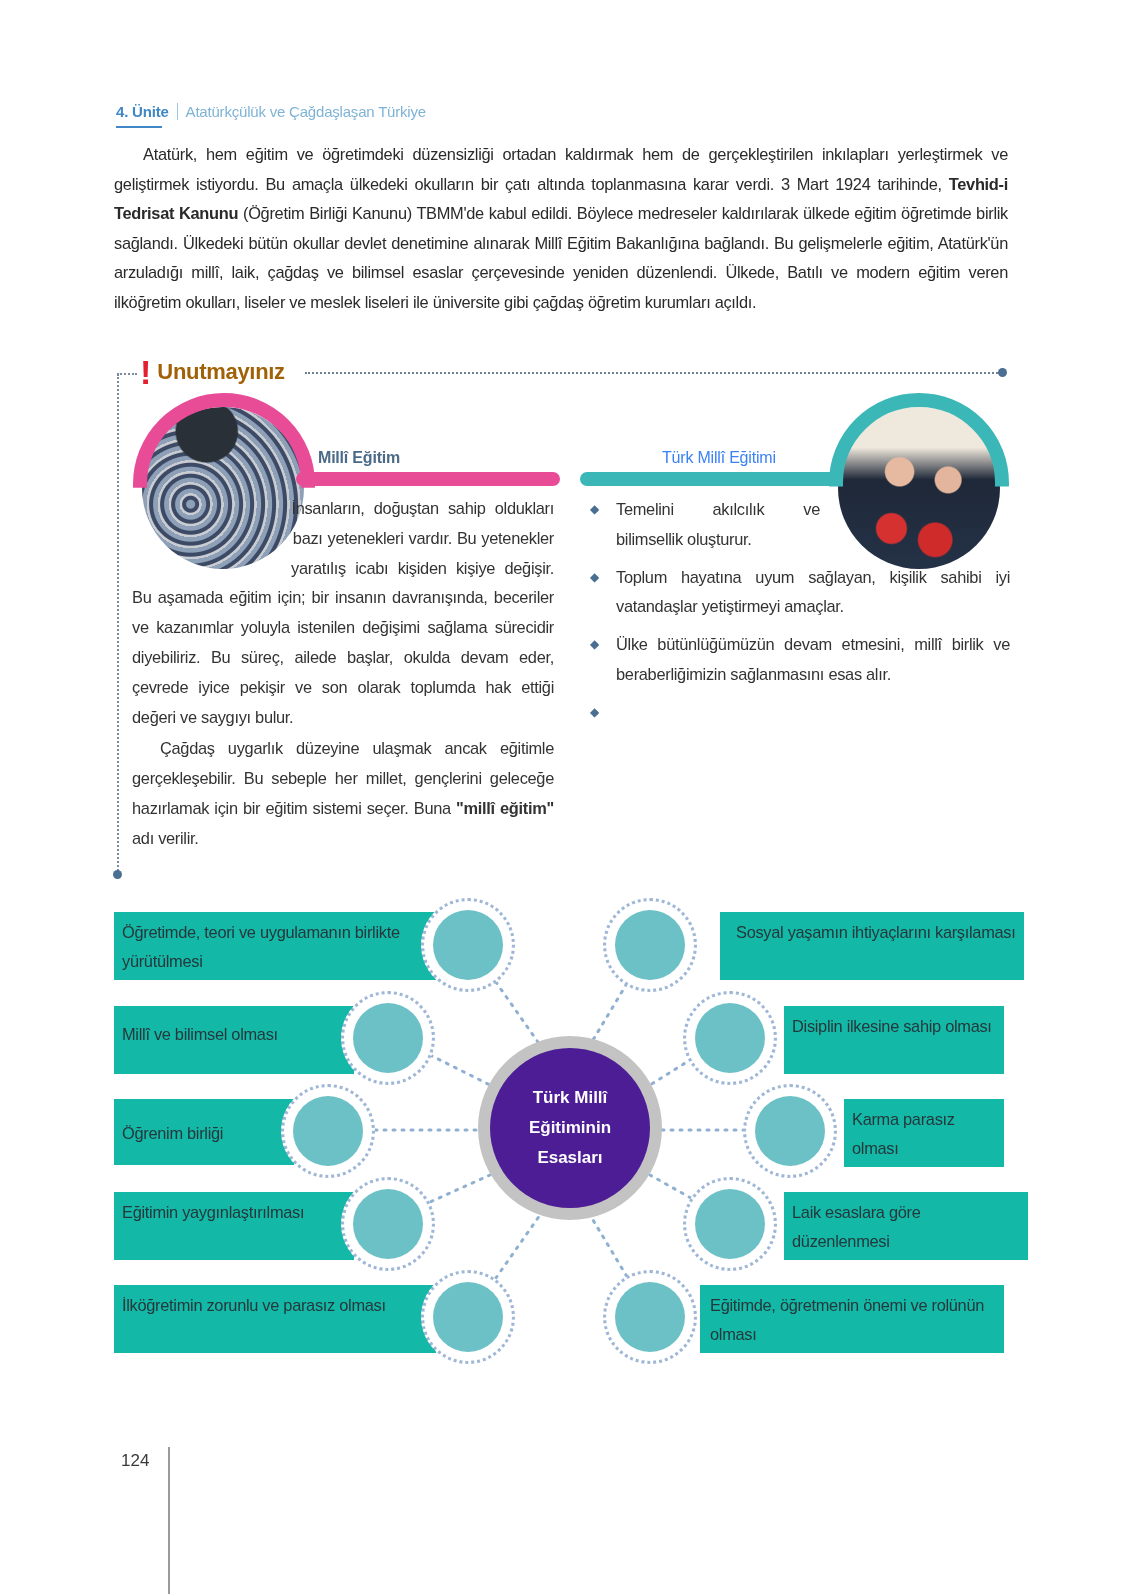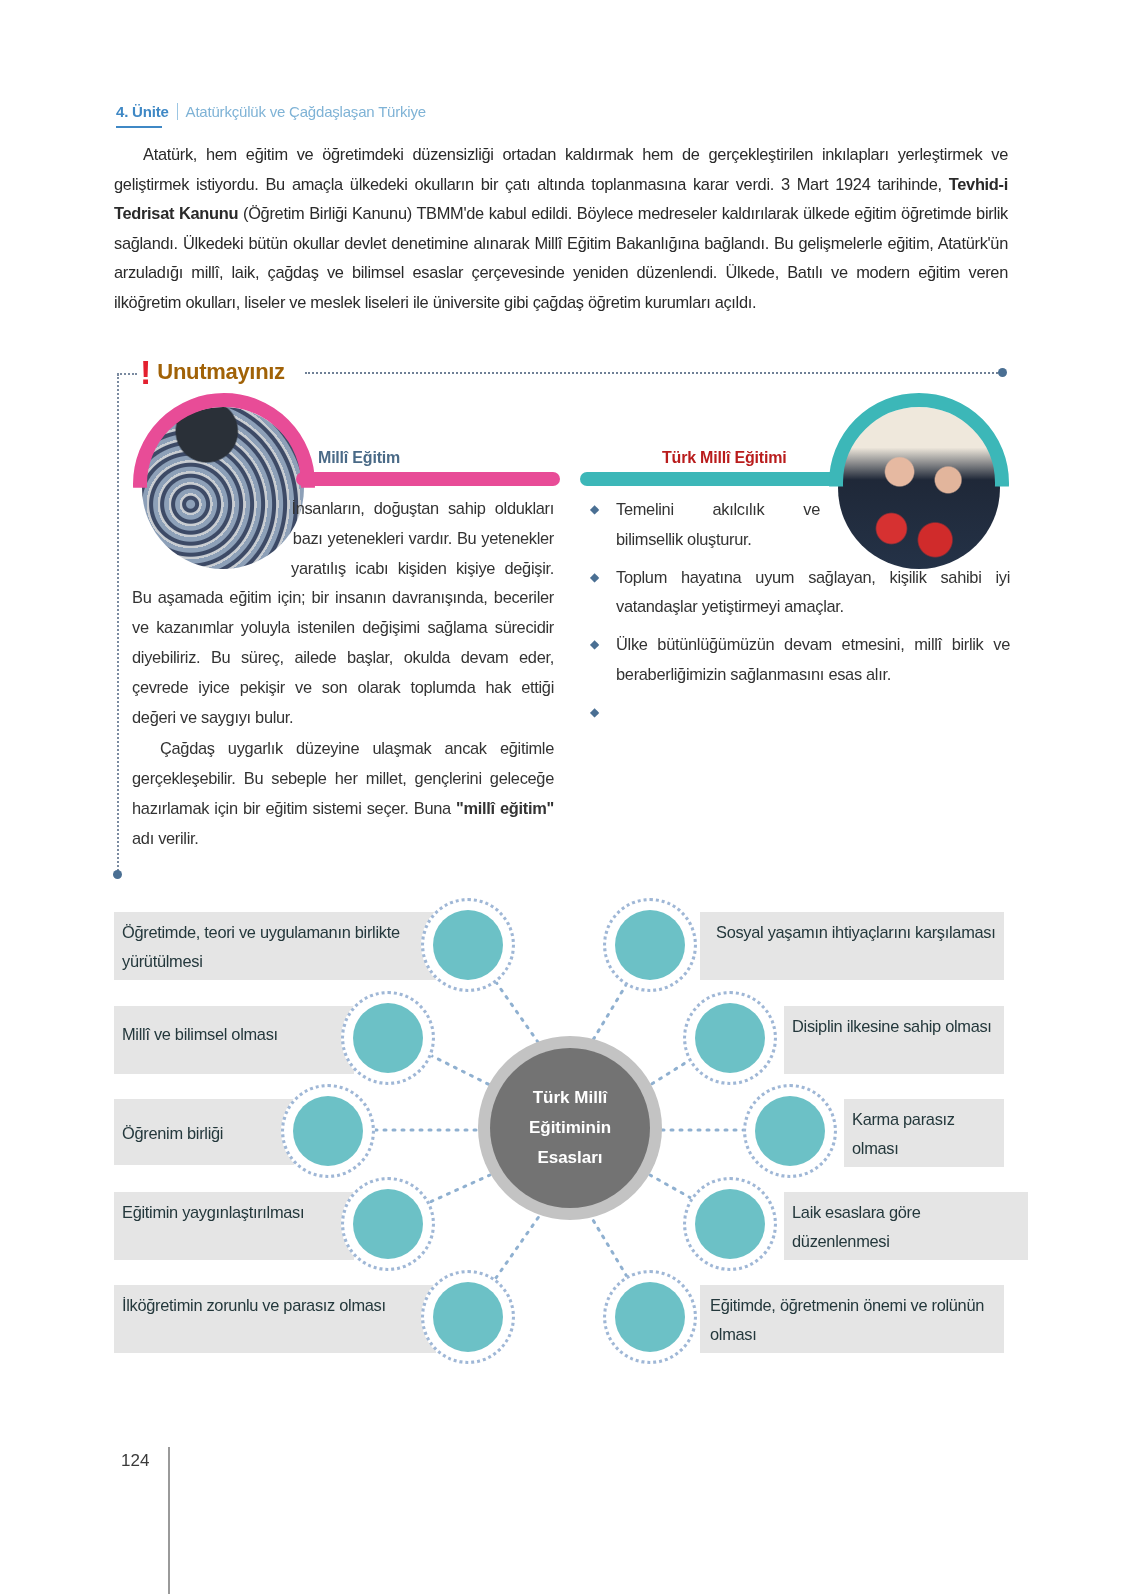--- a/index.html
+++ b/index.html
@@ -38,32 +38,32 @@
 
   
   .bar-teal { position: absolute; left: 580px; top: 472px; width: 290px; height: 14px; border-radius: 7px; background: #3cb7b8; }
   .arch-teal { position: absolute; left: 829px; top: 393px; width: 180px; height: 180px; border-radius: 50%; border: 14px solid #3cb7b8; clip-path: inset(0 0 48% 0); }
   .photo-right { position: absolute; left: 838px; top: 407px; width: 162px; height: 162px; border-radius: 50%; overflow: hidden; background:
       radial-gradient(circle at 60% 82%, #d02b2b 0 10%, transparent 11%),
       radial-gradient(circle at 33% 75%, #d63131 0 9%, transparent 10%),
       radial-gradient(circle at 38% 40%, #e6b9a1 0 10%, transparent 11%),
       radial-gradient(circle at 68% 45%, #e2b59c 0 9%, transparent 10%),
       linear-gradient(180deg, #efe8dc 0 25%, #1f2838 45%, #243247 100%); }
-  .card-title-right { position: absolute; left: 662px; top: 449px; font-size: 16px; font-weight: bold; color: #b91c1c; letter-spacing: -0.2px; }
+  .card-title-right { position: absolute; left: 662px; top: 449px; font-size: 16px; font-weight: normal; color: #3b82f6; letter-spacing: -0.2px; }
 
   .right-list { position: absolute; left: 590px; top: 495px; width: 420px; list-style: none; font-size: 16.4px; line-height: 29.8px; color: #333; letter-spacing: -0.3px; }
   .right-list li { position: relative; padding-left: 26px; margin-bottom: 8px; text-align: justify; }
   .right-list li .bullet { position: absolute; left: 0; top: 0; color: #4a6f93; font-size: 12px; }
 
   
-  .label { position: absolute; height: 68px; background: #e5e5e5; font-size: 16.4px; line-height: 29px; color: #24383c; padding: 6px 8px 0 8px; letter-spacing: -0.3px; }
+  .label { position: absolute; height: 68px; background: #14b8a6; font-size: 16.4px; line-height: 29px; color: #24383c; padding: 6px 8px 0 8px; letter-spacing: -0.3px; }
   .node { position: absolute; width: 70px; height: 70px; border-radius: 50%; background: #6cc1c6; }
   .node-ring { position: absolute; width: 94px; height: 94px; border-radius: 50%; background: #ffffff; border: 3px dotted #9fb7d6; }
   .center-outer { position: absolute; left: 478px; top: 1036px; width: 184px; height: 184px; border-radius: 50%; background: #c3c3c3; }
-  .center-inner { position: absolute; left: 490px; top: 1048px; width: 160px; height: 160px; border-radius: 50%; background: #737373; color: #fff; font-weight: bold; font-size: 17px; line-height: 30px; text-align: center; display: flex; flex-direction: column; justify-content: center; }
+  .center-inner { position: absolute; left: 490px; top: 1048px; width: 160px; height: 160px; border-radius: 50%; background: #4c1d95; color: #fff; font-weight: bold; font-size: 17px; line-height: 30px; text-align: center; display: flex; flex-direction: column; justify-content: center; }
   svg.connectors { position: absolute; left: 0; top: 0; }
 
   .page-num { position: absolute; left: 121px; top: 1451px; font-size: 17px; color: #3a3a3a; }
   .page-rule { position: absolute; left: 168px; top: 1447px; width: 2px; height: 147px; background: #9a9a9a; }
 </style>
 </head>
 <body>
 
 <div class="header">
   <span class="unit">4. Ünite</span><span class="sep"></span><span>Atatürkçülük ve Çağdaşlaşan Türkiye</span>
@@ -129,21 +129,21 @@
 <div class="node" style="left:433px; top:910px;"></div>
 <div class="node-ring" style="left:341px; top:991px;"></div>
 <div class="node" style="left:353px; top:1003px;"></div>
 <div class="node-ring" style="left:281px; top:1084px;"></div>
 <div class="node" style="left:293px; top:1096px;"></div>
 <div class="node-ring" style="left:341px; top:1177px;"></div>
 <div class="node" style="left:353px; top:1189px;"></div>
 <div class="node-ring" style="left:421px; top:1270px;"></div>
 <div class="node" style="left:433px; top:1282px;"></div>
 
-<div class="label" style="left:700px; top:912px; width:304px; padding-left:16px;"><span>Sosyal yaşamın ihtiyaçlarını karşılaması</span></div>
+<div class="label" style="left:720px; top:912px; width:304px; padding-left:16px;"><span>Sosyal yaşamın ihtiyaçlarını karşılaması</span></div>
 <div class="label" style="left:784px; top:1006px; width:220px; padding-left:8px;"><span>Disiplin ilkesine sahip olması</span></div>
 <div class="label" style="left:844px; top:1099px; width:160px; padding-left:8px;"><span>Karma parasız olması</span></div>
 <div class="label" style="left:784px; top:1192px; width:244px; padding-left:8px;"><span>Laik esaslara göre düzenlenmesi</span></div>
 <div class="label" style="left:700px; top:1285px; width:304px; padding-left:10px;"><span>Eğitimde, öğretmenin önemi ve rolünün olması</span></div>
 
 <div class="node-ring" style="left:603px; top:898px;"></div>
 <div class="node" style="left:615px; top:910px;"></div>
 <div class="node-ring" style="left:683px; top:991px;"></div>
 <div class="node" style="left:695px; top:1003px;"></div>
 <div class="node-ring" style="left:743px; top:1084px;"></div>

